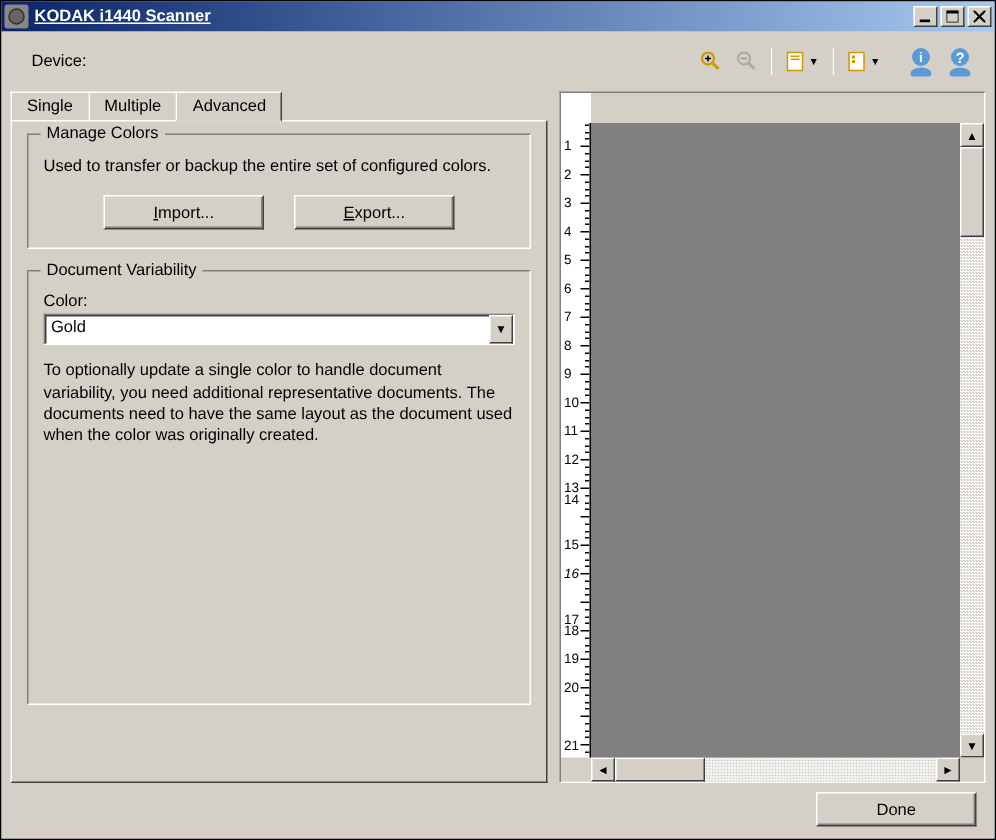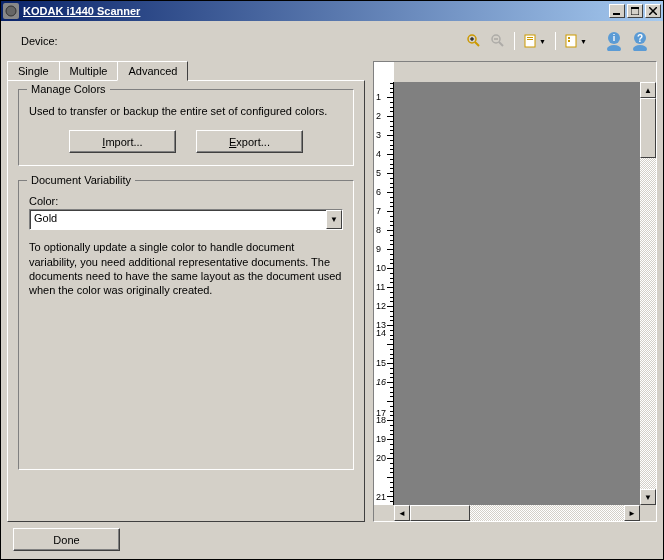--- a/index.html
+++ b/index.html
@@ -232,21 +232,21 @@
   font-size: 8px;
   cursor: pointer;
 }
 .scroll-thumb {
   background: #d4d0c8;
   border: 1px solid;
   border-color: #fff #404040 #404040 #fff;
 }
 .bottom-bar {
   display: flex;
-  justify-content: flex-start;
+  justify-content: flex-end;
   padding: 6px 6px 2px 6px;
 }
 .preview-main { flex:1; display:flex; }
 .preview-col { flex:1; display:flex; flex-direction:column; }
 </style>
 </head>
 <body>
 
 <div class="window">
   <div class="titlebar">

